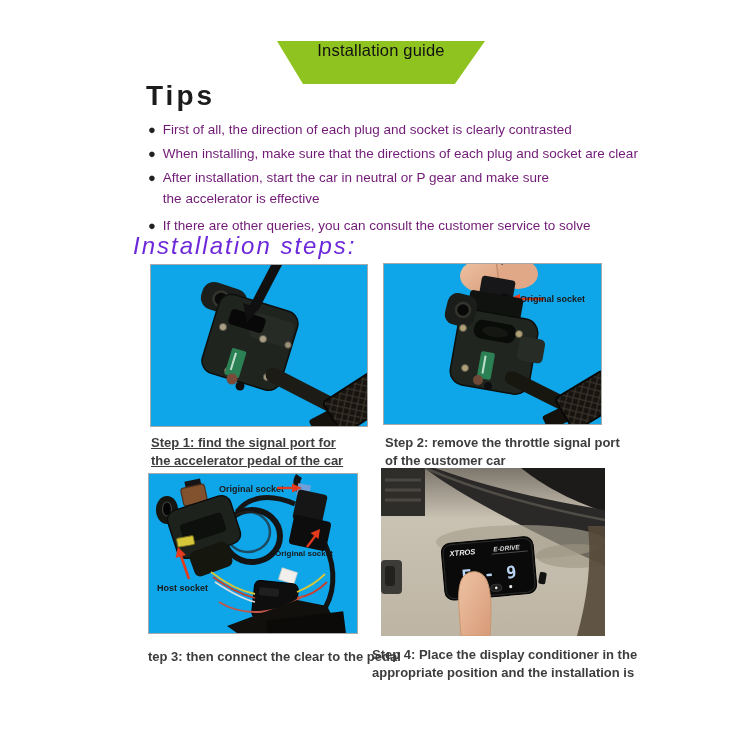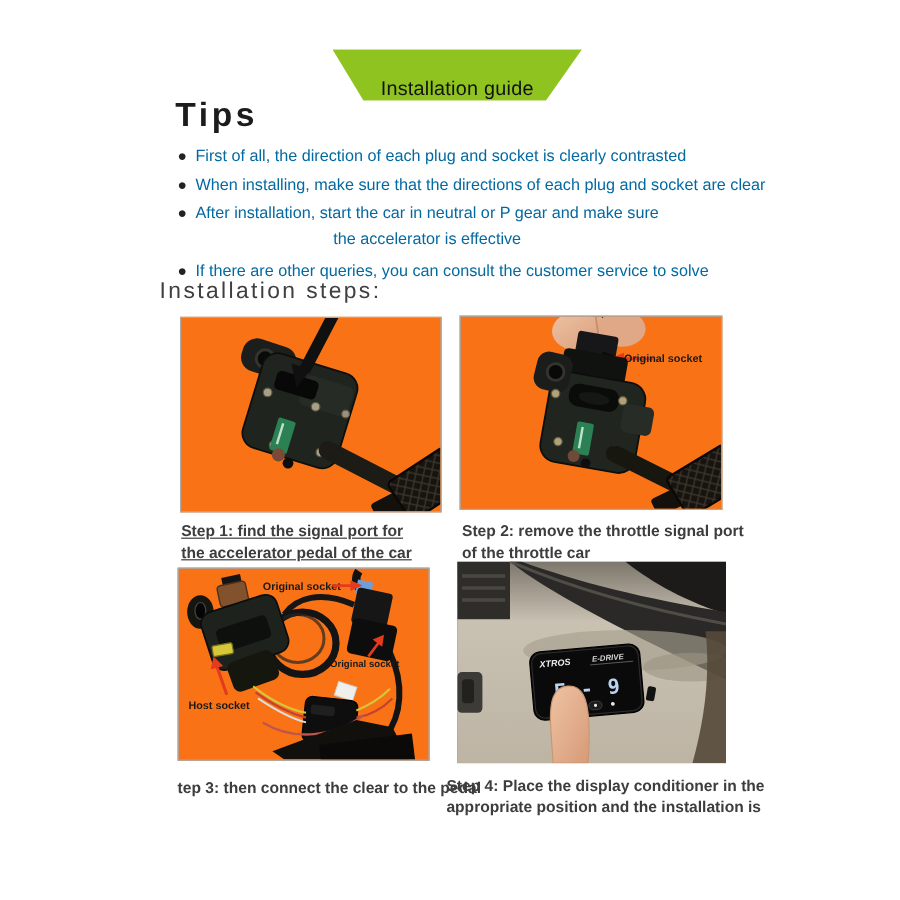--- a/index.html
+++ b/index.html
@@ -1,33 +1,33 @@
 <!DOCTYPE html>
 <html><head>
 <meta charset="utf-8">
 <style>
   * { margin:0; padding:0; box-sizing:border-box; }
   html,body { width:750px; height:750px; background:#ffffff; font-family:"Liberation Sans", sans-serif; }
   #page { position:relative; width:750px; height:750px; background:#fff; overflow:hidden; }
 
   .banner { position:absolute; left:277px; top:41px; width:208px; height:43px;
     background:#8fc31f; clip-path:polygon(0 0,100% 0,85.5% 100%,12.5% 100%);
-    display:flex; align-items:flex-end; justify-content:center; }
+    display:flex; align-items:flex-start; justify-content:center; }
   .banner span { font-size:16.5px; color:#111; letter-spacing:.2px; }
 
   .tips-title { position:absolute; left:146px; top:80px; font-size:28px; color:#1c1c1c; letter-spacing:3px;font-weight:bold; }
   .tips-list { position:absolute; left:148px; top:119px; width:490px; }
   .tip { display:flex; gap:7px; margin-bottom:3px; }
   .tip .bullet { font-size:13px; line-height:21px; color:#222; }
-  .tip .lines div { font-size:13.5px; line-height:21px; color:#0369a1; white-space:nowrap;text-align:center; }
+  .tip .lines div { font-size:13.5px; line-height:21px; color:#701a75; white-space:nowrap; }
   .tip:nth-child(3) { margin-bottom:6px; }
 
-  .steps-title { position:absolute; left:133px; top:232px; font-size:19px; color:#404040; letter-spacing:2px; }
-
-  .panel { position:absolute; background:#f97316; border:1px solid #a9a9a9; overflow:hidden; }
+  .steps-title { position:absolute; left:133px; top:232px; font-size:24px; color:#6d28d9; letter-spacing:2px;font-style:italic; }
+
+  .panel { position:absolute; background:#0ea5e9; border:1px solid #a9a9a9; overflow:hidden; }
   #panel1 { left:150px; top:264px; width:218px; height:163px; }
   #panel2 { left:383px; top:263px; width:219px; height:162px; }
   #panel3 { left:148px; top:473px; width:210px; height:161px; }
   #panel4 { left:381px; top:468px; width:224px; height:168px; border:none; }
 
   .caption { position:absolute; color:#3d3d3d; font-weight:700; font-size:13px; }
   .caption div { line-height:17.5px; white-space:nowrap; }
   #cap1 { left:151px; top:434px;text-decoration:underline; }
   #cap2 { left:385px; top:434px; }
   #cap3 { left:148px; top:648px; }
@@ -275,21 +275,21 @@
       <path d="M80 168 C78 140 76 124 80 113 C84 102 99 100 105 111 C110 120 111 140 109 168 Z" fill="url(#skin)" stroke="#c99871" stroke-width="1"></path>
     </svg>
   </div>
 
   <div class="caption" id="cap1">
     <div>Step 1: find the signal port for</div>
     <div>the accelerator pedal of the car</div>
   </div>
   <div class="caption" id="cap2">
     <div>Step 2: remove the throttle signal port</div>
-    <div>of the throttle car</div>
+    <div>of the customer car</div>
   </div>
   <div class="caption" id="cap3">
     <div>tep 3: then connect the clear to the pedal</div>
   </div>
   <div class="caption" id="cap4">
     <div>Step 4: Place the display conditioner in the</div>
     <div>appropriate position and the installation is</div>
   </div>
 
 </div>

